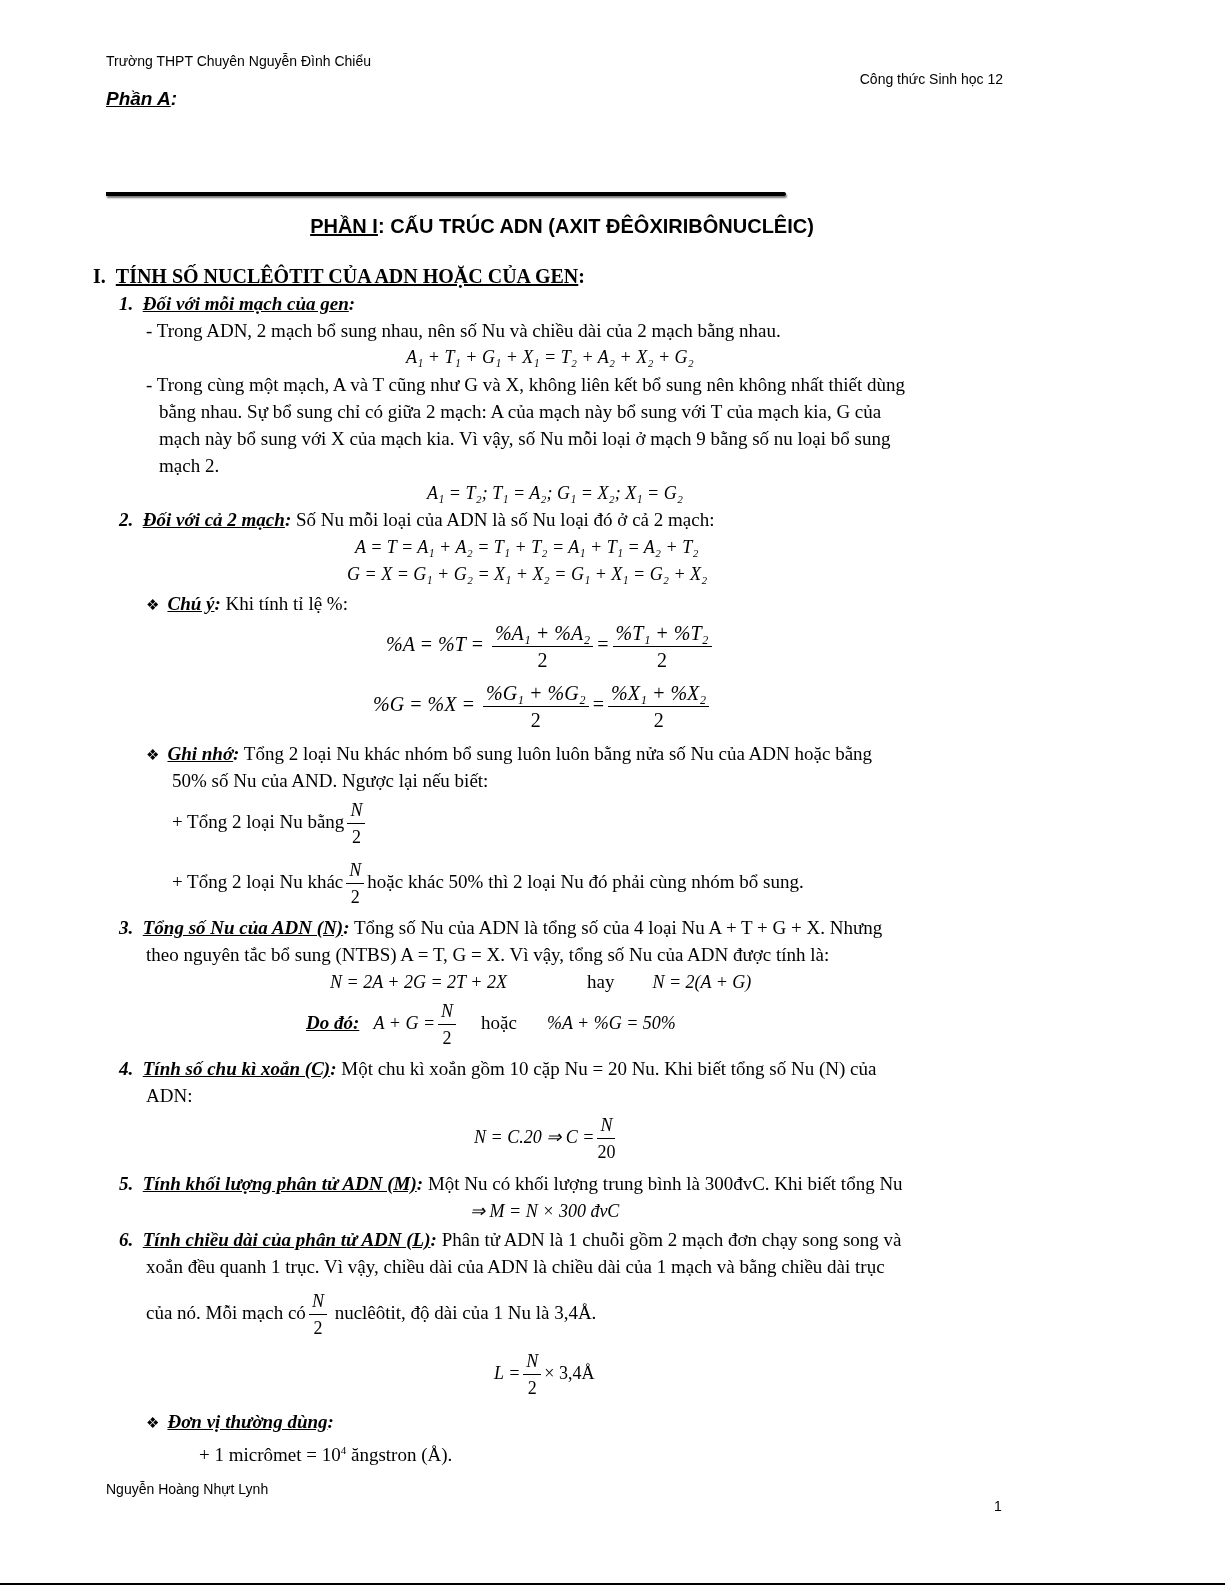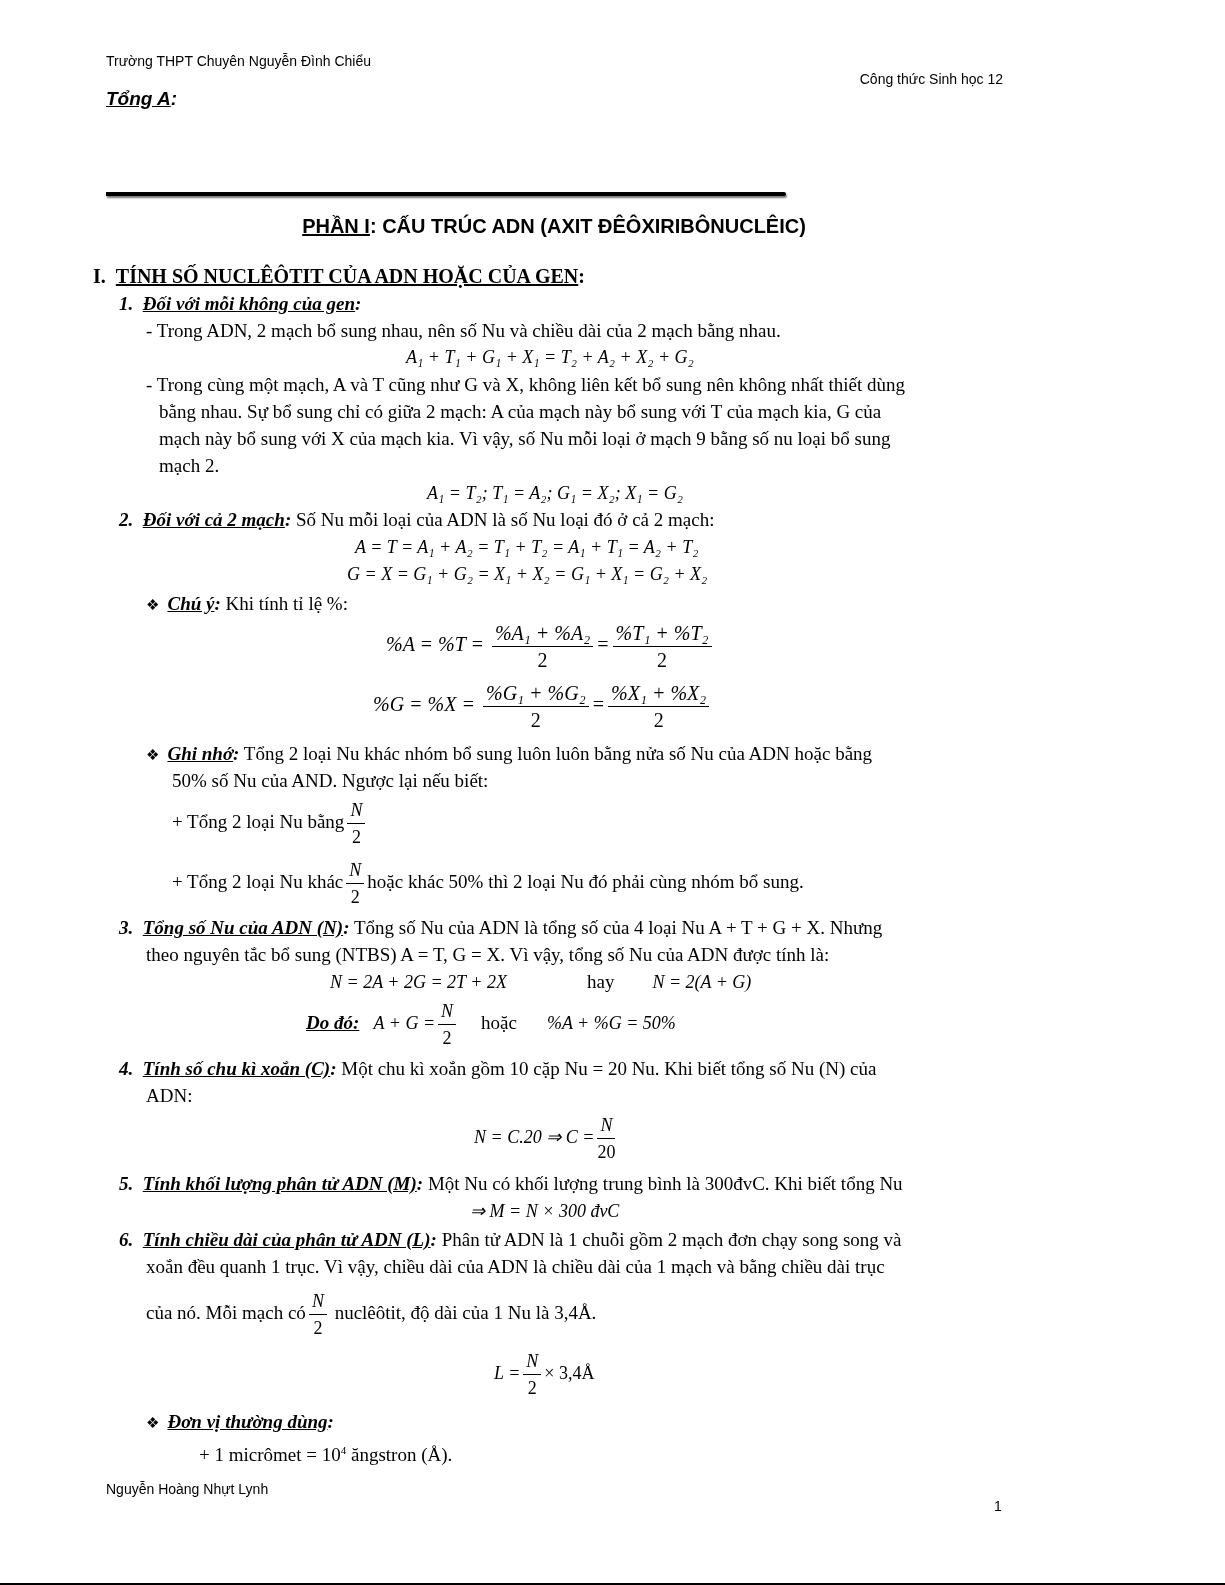--- a/index.html
+++ b/index.html
@@ -7,21 +7,21 @@
     width: 1225px; height: 1585px; position: relative; overflow: hidden;
     font-family: "Liberation Serif", serif; color: #000;
   }
   .abs { position: absolute; }
   .hdr-left { left: 106px; top: 53px; font-family: "Liberation Sans", sans-serif; font-size: 14px; }
   .hdr-right { right: 222px; top: 71px; font-family: "Liberation Sans", sans-serif; font-size: 14px; }
   .part-a { left: 106px; top: 88px; font-family: "Liberation Sans", sans-serif; font-size: 19px; font-weight: bold; font-style: italic; }
   .part-a u { text-decoration: underline; }
   .main-title { left: 106px; top: 120px; font-family: "Liberation Sans", sans-serif; font-size: 24px; font-weight: bold; line-height: 35px; }
   .title-rule { left: 106px; top: 192px; width: 680px; height: 4px; background: #000; box-shadow: 1px 2px 2px #777; border-radius: 0 2px 2px 0; }
-  .section-title { left: 4px; width: 1100px; top: 215px; text-align: center; font-family: "Liberation Sans", sans-serif; font-size: 20px; font-weight: bold; }
+  .section-title { left: 12px; width: 1100px; top: 215px; text-align: center; font-family: "Liberation Sans", sans-serif; font-size: 20px; font-weight: bold; }
   .section-title .ul { text-decoration: underline; }
 
   .line { position: absolute; font-size: 19px; line-height: 27px; white-space: nowrap; }
   .heading1 { left: 93px; top: 263px; font-size: 20px; font-weight: bold; }
   .heading1 .ul { text-decoration: underline; }
   .num { font-weight: bold; font-style: italic; }
   .subhead { font-weight: bold; font-style: italic; text-decoration: underline; }
   .formula { font-style: italic; font-size: 18px; }
   .center { text-align: center; }
 
@@ -34,31 +34,31 @@
   .ftr-left { left: 106px; top: 1481px; font-family: "Liberation Sans", sans-serif; font-size: 14px; }
   .ftr-right { left: 994px; top: 1498px; font-family: "Liberation Sans", sans-serif; font-size: 14px; }
   .bottom-rule { left: 0; top: 1583px; width: 1225px; height: 2px; background: #000; }
 </style>
 </head>
 <body>
 
 <div class="abs hdr-left">Trường THPT Chuyên Nguyễn Đình Chiểu</div>
 <div class="abs hdr-right">Công thức Sinh học 12</div>
 
-<div class="abs part-a"><u>Tổng A</u><span>:</span></div>
+<div class="abs part-a"><u>Phần A</u><span>:</span></div>
 
 <div class="abs main-title">
 </div>
 <div class="abs title-rule"></div>
 
 <div class="abs section-title"><span class="ul">PHẦN I</span><span>: CẤU TRÚC ADN (AXIT ĐÊÔXIRIBÔNUCLÊIC)</span></div>
 
 <div class="line heading1"><span>I.</span>&nbsp;&nbsp;<span class="ul">TÍNH SỐ NUCLÊÔTIT CỦA ADN HOẶC CỦA GEN</span><span>:</span></div>
 
-<div class="line" style="left:119px; top:290px;"><span class="num">1.</span>&nbsp;&nbsp;<span class="subhead">Đối với mỗi không của gen</span><span class="num">:</span></div>
+<div class="line" style="left:119px; top:290px;"><span class="num">1.</span>&nbsp;&nbsp;<span class="subhead">Đối với mỗi mạch của gen</span><span class="num">:</span></div>
 <div class="line" style="left:146px; top:317px;">- Trong ADN, 2 mạch bổ sung nhau, nên số Nu và chiều dài của 2 mạch bằng nhau.</div>
 <div class="line formula center" style="left:0; width:1100px; top:344px;">A₁ + T₁ + G₁ + X₁ = T₂ + A₂ + X₂ + G₂</div>
 <div class="line" style="left:146px; top:371px;">- Trong cùng một mạch, A và T cũng như G và X, không liên kết bổ sung nên không nhất thiết dùng</div>
 <div class="line" style="left:159px; top:398px;">bằng nhau. Sự bổ sung chỉ có  giữa 2 mạch: A của mạch này bổ sung với T của mạch kia, G của</div>
 <div class="line" style="left:159px; top:425px;">mạch này bổ sung  với X của mạch kia. Vì vậy, số Nu mỗi loại ở mạch 9 bằng số nu loại bổ sung</div>
 <div class="line" style="left:159px; top:452px;">mạch 2.</div>
 <div class="line formula center" style="left:0; width:1110px; top:480px;text-align:center;">A₁ = T₂; T₁ = A₂; G₁ = X₂; X₁ = G₂</div>
 
 <div class="line" style="left:119px; top:506px;"><span class="num">2.</span>&nbsp;&nbsp;<span class="subhead">Đối với cả 2 mạch</span><span class="num">:</span><span> Số Nu mỗi loại của ADN là số Nu loại đó ở cả 2 mạch:</span></div>
 <div class="line formula" style="left:355px; top:534px;">A = T = A₁ + A₂  = T₁ + T₂  = A₁ + T₁  = A₂ + T₂</div>

